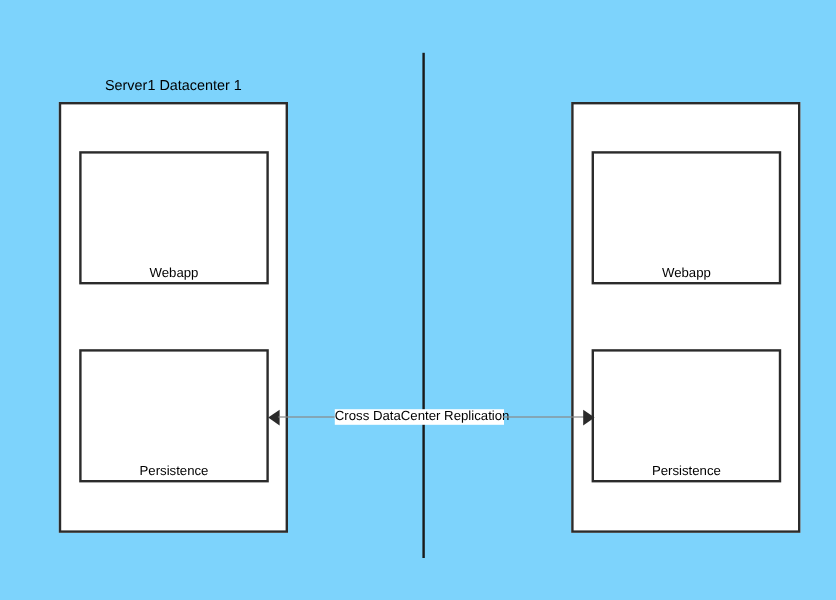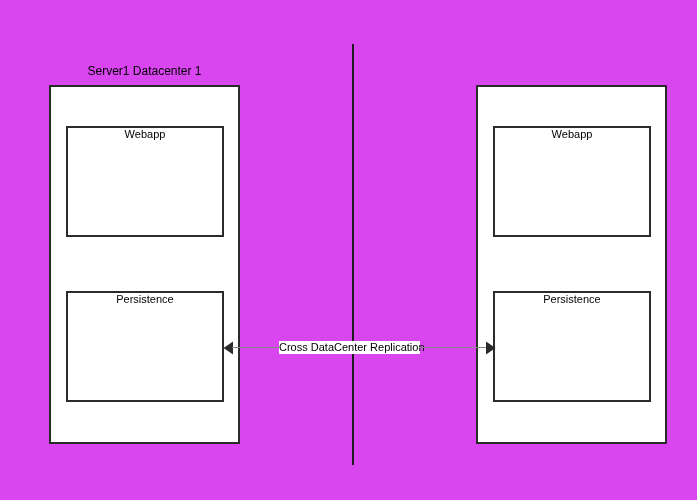--- a/index.html
+++ b/index.html
@@ -8,21 +8,21 @@
     background: #ffffff;
   }
   body {
     font-family: "Liberation Sans", sans-serif;
     -webkit-font-smoothing: antialiased;
   }
   #canvas {
     position: relative;
     width: 697px;
     height: 500px;
-    background: #d946ef;
+    background: #7dd3fc;
     overflow: hidden;
   }
 
   
   .dc-title {
     position: absolute;
     font-size: 12px;
     line-height: 14px;
     color: #000000;
     text-align: center;
@@ -41,21 +41,21 @@
   #server-box-left  { left: 49px;  top: 85px; width: 191px; height: 359px; }
   #server-box-right { left: 476px; top: 85px; width: 191px; height: 359px; }
 
   
   .component-box {
     position: absolute;
     box-sizing: border-box;
     border: 2px solid #2b2b2b;
     background: #ffffff;
     display: flex;
-    align-items: flex-start;
+    align-items: flex-end;
     justify-content: center;
   }
   .component-label {
     font-size: 11px;
     line-height: 13px;
     color: #000000;
     white-space: nowrap;
   }
   #webapp-left       { left: 66px;  top: 126px; width: 158px; height: 111px; }
   #persistence-left  { left: 66px;  top: 291px; width: 158px; height: 111px; }

